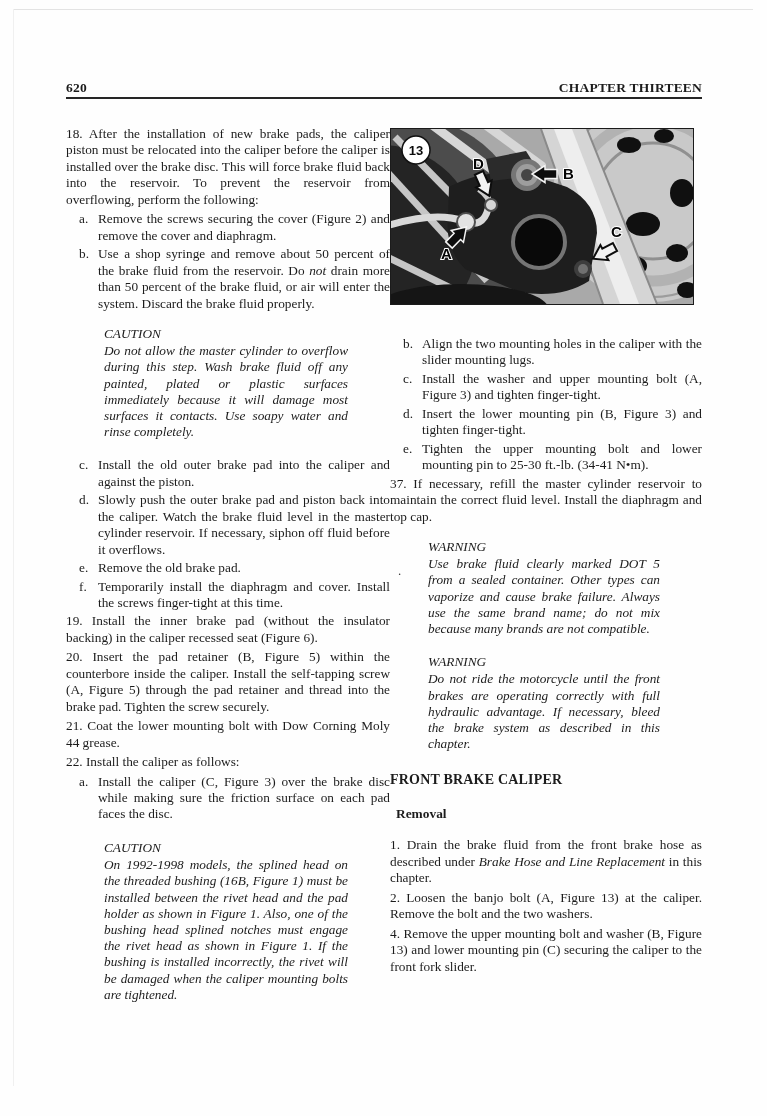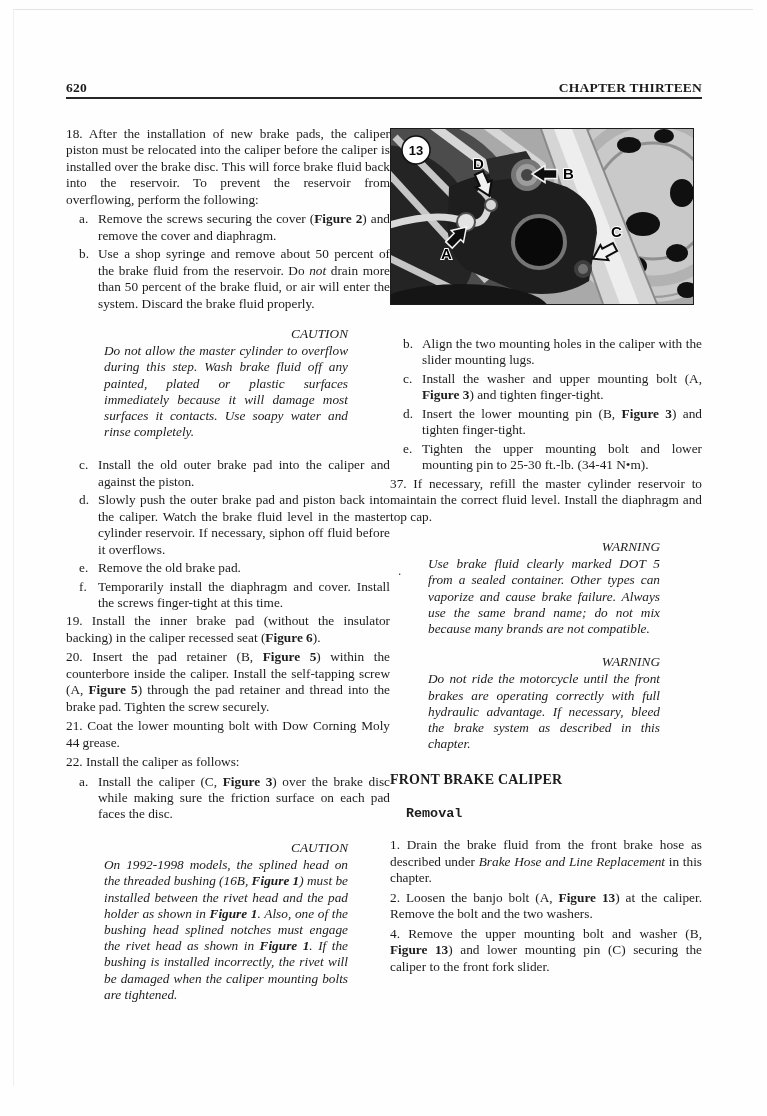--- a/index.html
+++ b/index.html
@@ -17,25 +17,25 @@
     font-weight:bold;font-size:13.5px;letter-spacing:.2px;
   }
   .columns{display:flex;margin:27px 0 0 66px;}
   .col{font-size:13.3px;line-height:16.45px;}
   .col.left{width:324px;}
   .col.right{width:312px;}
   p.step{margin:0 0 3px;text-align:justify;}
   .substep{position:relative;padding-left:32px;text-align:justify;margin:0 0 2px;}
   .substep .slabel{position:absolute;left:13px;top:0;}
   .notice{margin:14px 42px 17px 38px;font-style:italic;text-align:justify;line-height:16.2px;}
-  .notice .ntitle{display:block;text-align:right;font-style:italic;margin-bottom:1px;}
-  .b{font-weight:bold;}
+  .notice .ntitle{display:block;text-align:left;font-style:italic;margin-bottom:1px;}
+  .b{font-weight:normal;}
   .i{font-style:italic;}
   .section-heading{font-size:14px;font-weight:bold;margin:20px 0 0;letter-spacing:.2px;}
-  .sub-heading{font-size:13.4px;font-weight:bold;margin:17px 16px 15px;font-family:Liberation Mono, monospace;}
+  .sub-heading{font-size:13.4px;font-weight:bold;margin:17px 6px 15px;}
   figure.photo{margin:2px 0 31px;width:302px;border:1px solid #1b1b1b;background:#4d7c0f;line-height:0;}
   figure.photo svg{display:block;}
   .warn-wrap{position:relative;}
   .artifact-dot{position:absolute;left:8px;top:24px;font-size:13px;color:#3a3a3a;font-style:normal;}
 </style>
 </head>
 <body>
 
 <div class="scan-edge-top"></div>
 <div class="scan-edge-left"></div>

